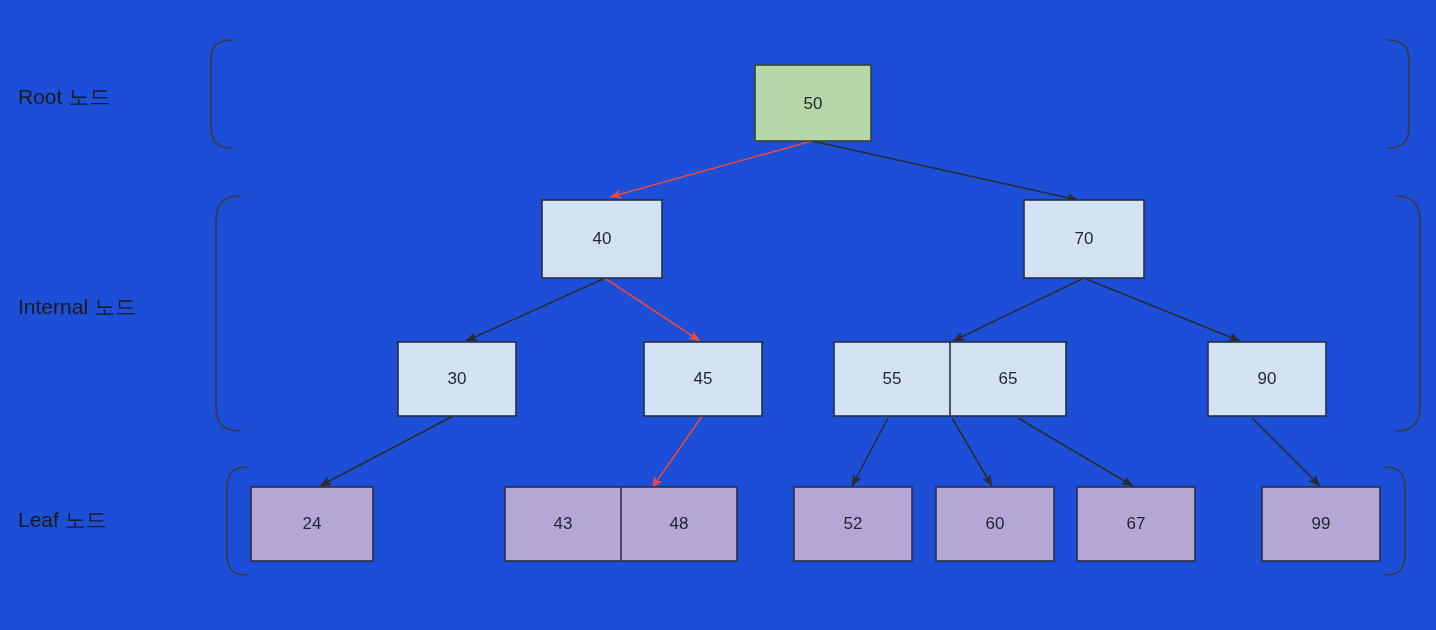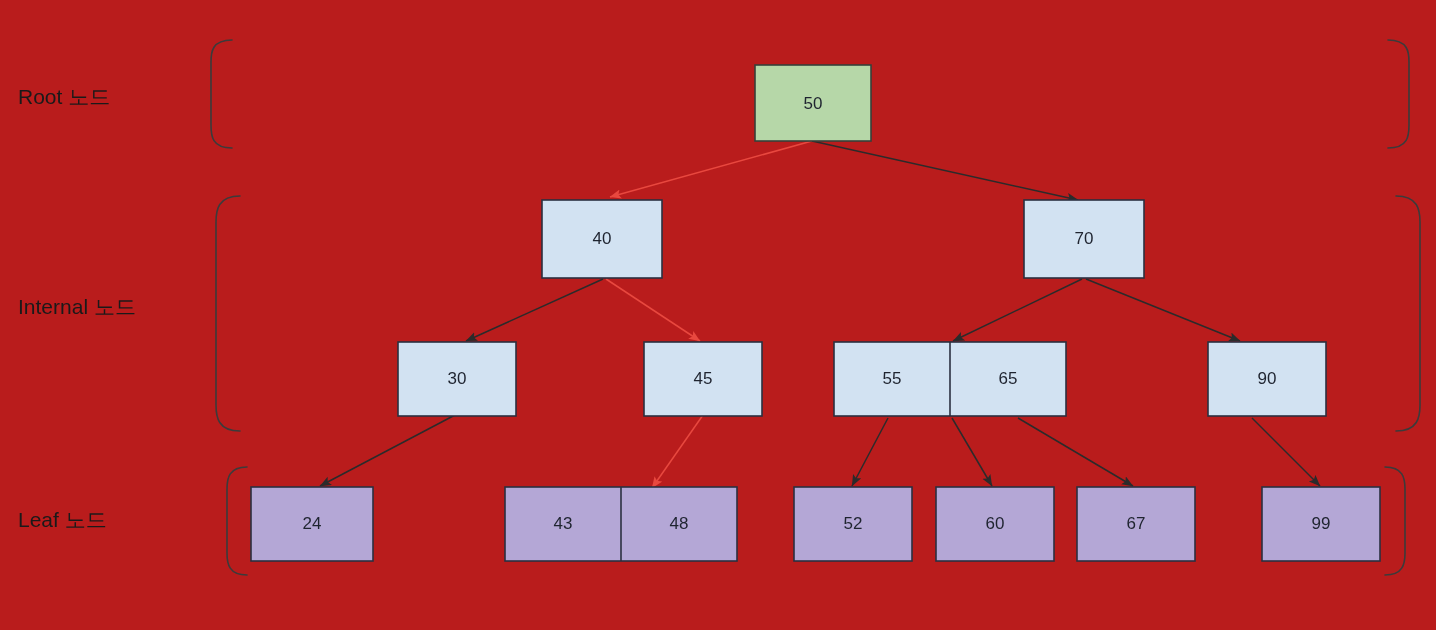--- a/index.html
+++ b/index.html
@@ -10,21 +10,21 @@
   body {
     width: 1436px;
     height: 630px;
     font-family: "Liberation Sans", sans-serif;
     overflow: hidden;
   }
   #diagram-root {
     position: relative;
     width: 1436px;
     height: 630px;
-    background: #b91c1c;
+    background: #1d4ed8;
   }
   svg.canvas {
     position: absolute;
     top: 0;
     left: 0;
     width: 1436px;
     height: 630px;
   }
   .level-label {
     font-family: "Liberation Sans", sans-serif;

